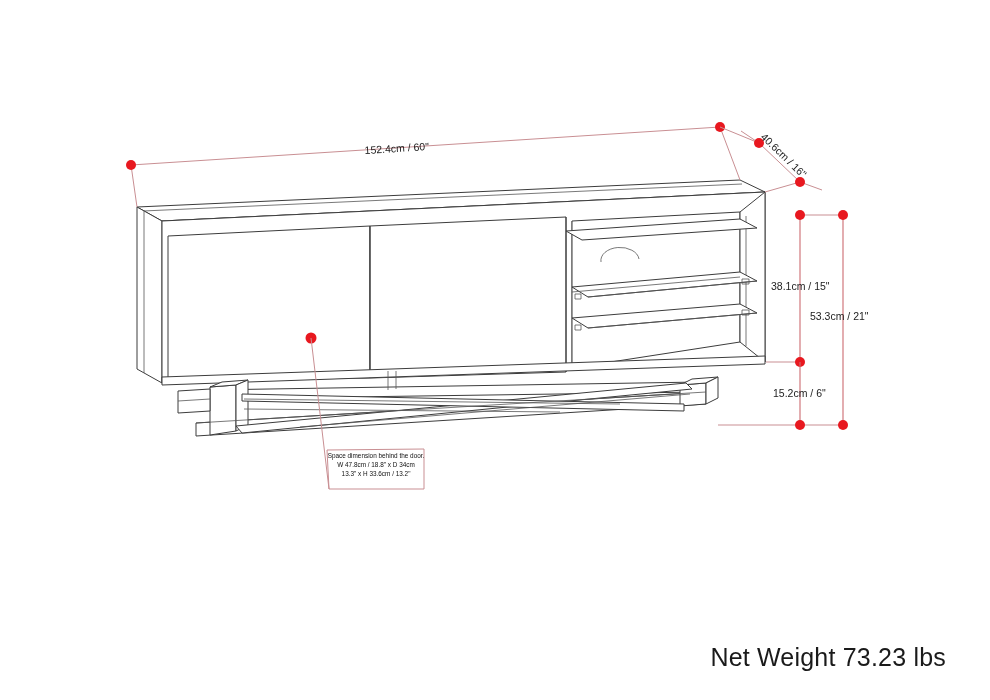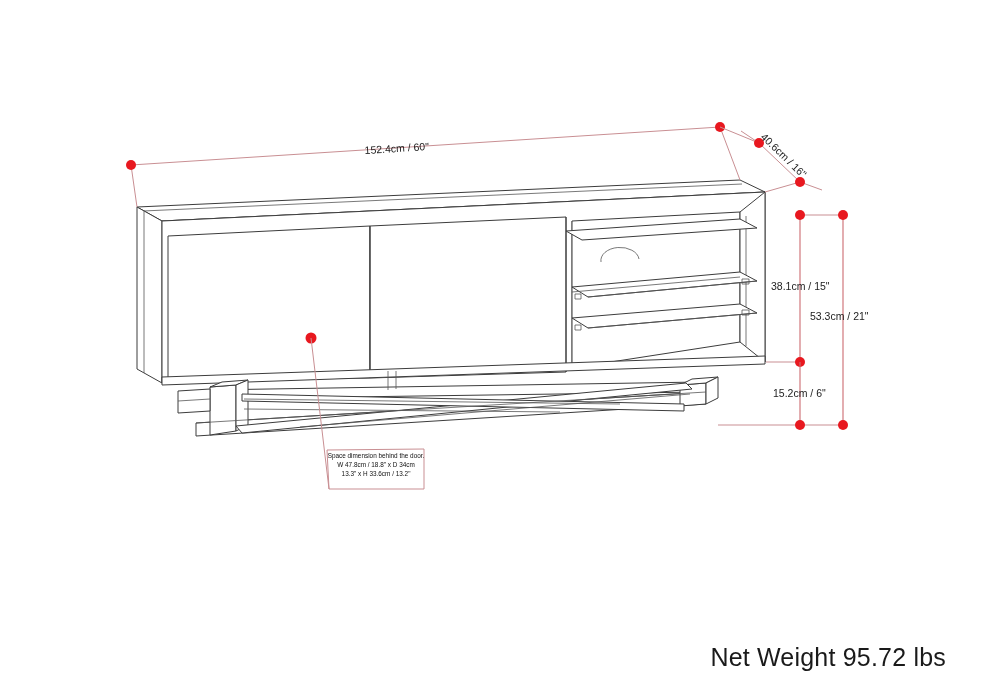--- a/index.html
+++ b/index.html
@@ -212,15 +212,15 @@
       <line class="dim-line" x1="424" y1="449" x2="424" y2="489"></line>
       <line class="dim-line" x1="327" y1="450" x2="424" y2="449"></line>
 
       <text class="callout-text" x="376" y="458" text-anchor="middle">Space dimension behind the door.</text>
       <text class="callout-text" x="376" y="467" text-anchor="middle">W 47.8cm / 18.8" x D 34cm</text>
       <text class="callout-text" x="376" y="476" text-anchor="middle">13.3" x H 33.6cm / 13.2"</text>
     </g>
 
   </svg>
 
-  <div class="net-weight">Net Weight 95.72 lbs</div>
+  <div class="net-weight">Net Weight 73.23 lbs</div>
 
 </div>
 
 </body></html>

